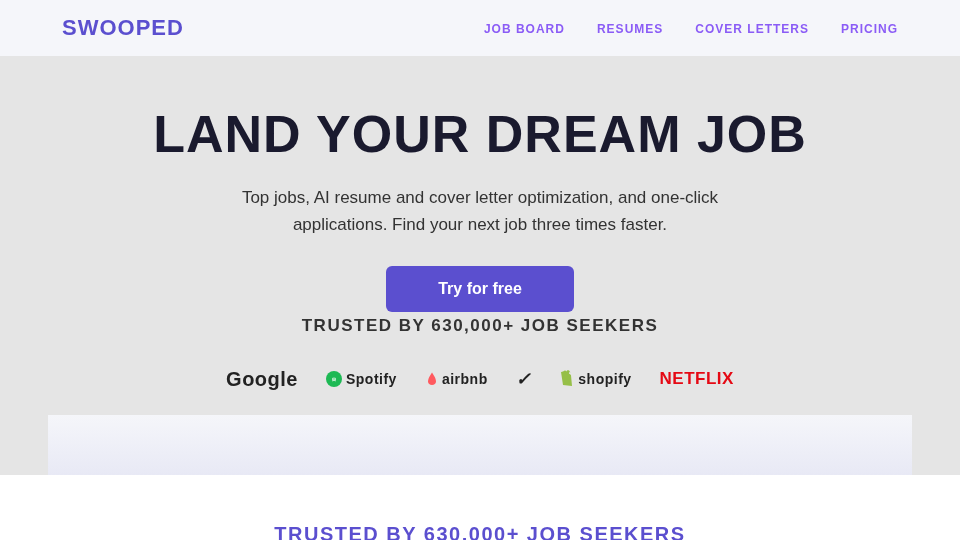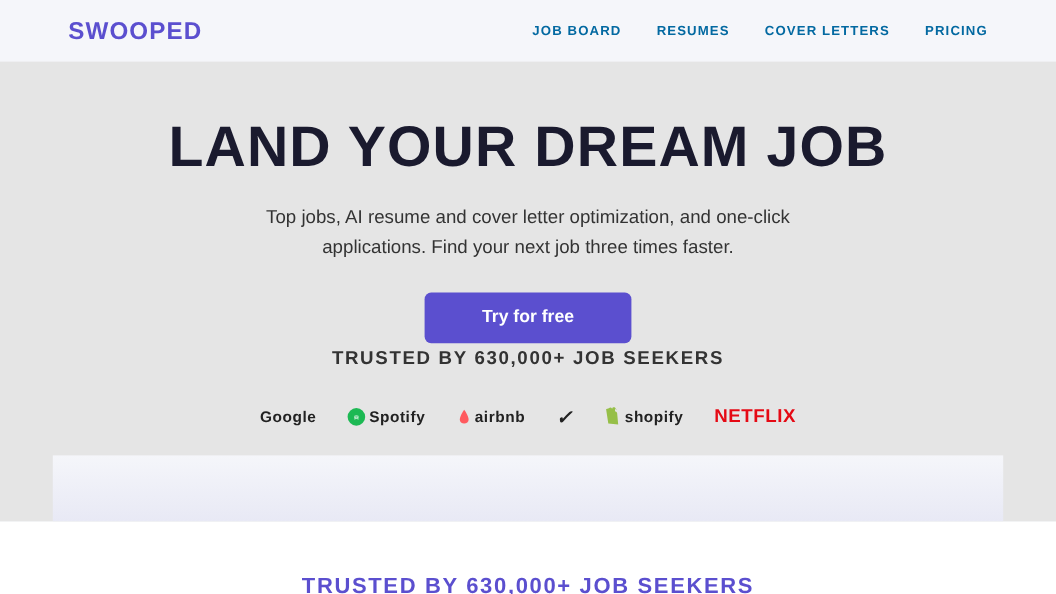--- a/index.html
+++ b/index.html
@@ -29,21 +29,21 @@
     .nav-links {
       display: flex;
       gap: 32px;
       list-style: none;
     }
     .nav-links a {
       text-decoration: none;
       font-size: 12px;
       font-weight: 700;
       letter-spacing: 1px;
-      color: #0369a1;
+      color: #8b5cf6;
       text-transform: uppercase;
     }
     .nav-cta {
       background: #5b4fcf;
       color: #fff !important;
       padding: 10px 18px;
       border-radius: 6px;
       font-size: 12px;
       font-weight: 700;
       letter-spacing: 1px;
@@ -100,21 +100,21 @@
       gap: 28px;
       margin: 14px 0 0;
       padding-bottom: 16px;
     }
     .brand-logo {
       font-size: 14px;
       font-weight: 700;
       color: #222;
       letter-spacing: 0.5px;
     }
-    .brand-logo.google { font-size: 14px; }
+    .brand-logo.google { font-size: 20px; }
     .brand-logo.spotify {
       display: flex;
       align-items: center;
       gap: 4px;
     }
     .brand-logo.netflix {
       font-size: 17px;
       color: #e50914;
       font-weight: 900;
     }

